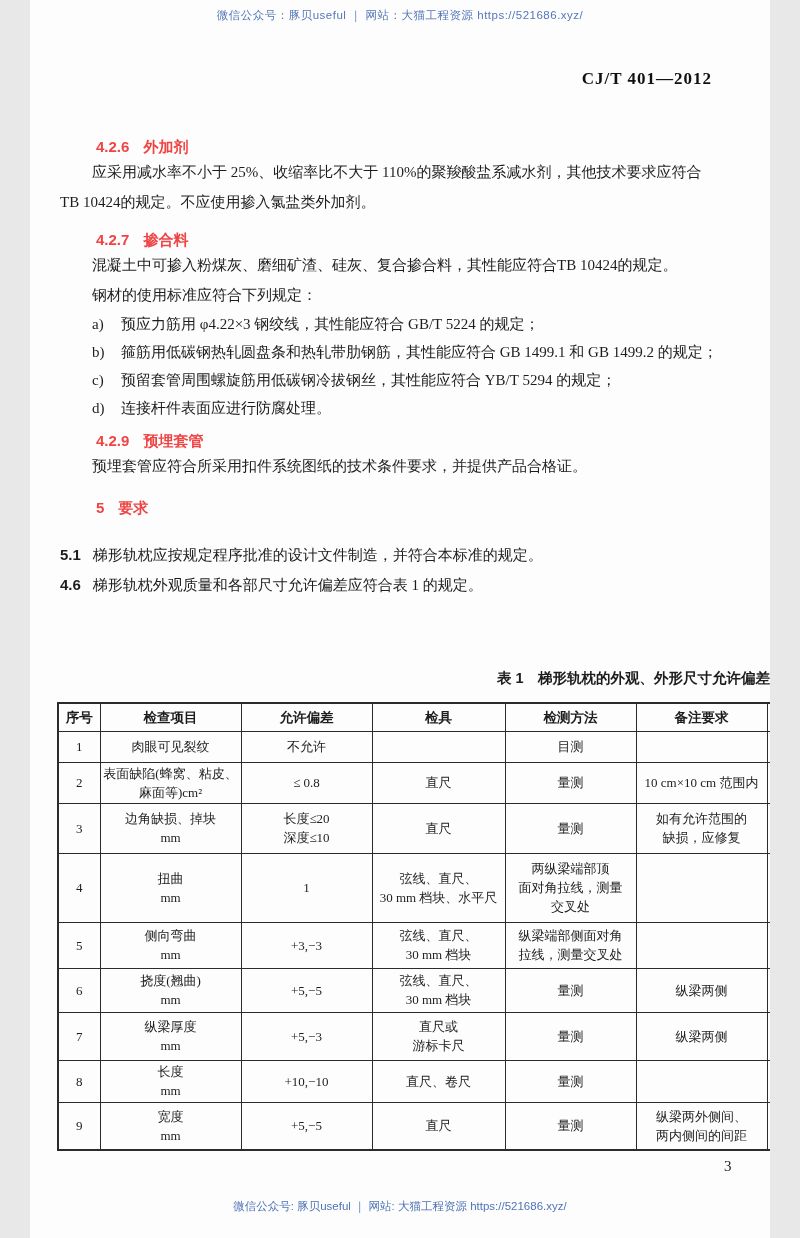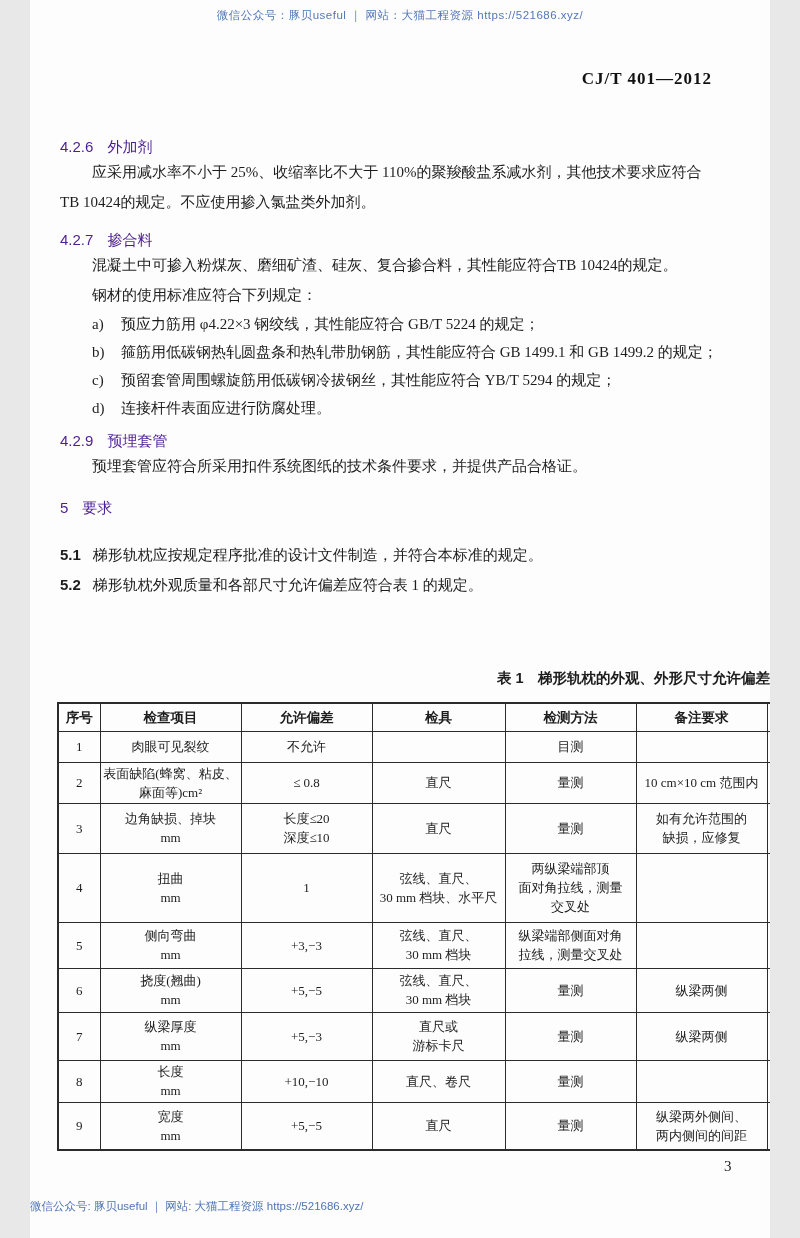--- a/index.html
+++ b/index.html
@@ -12,22 +12,22 @@
     position:absolute;top:8px;left:0;width:100%;text-align:center;
     font-size:11.5px;color:#5377b9;font-family:"Liberation Sans","DejaVu Sans",sans-serif;
     letter-spacing:.5px;
   }
   .doc-number{
     position:absolute;top:69px;right:58px;font-size:17px;font-weight:bold;
     letter-spacing:1px;color:#111;
   }
   .content{position:absolute;left:30px;top:128px;width:722px;font-size:15px;}
   .sec-h{
-    font-family:"Liberation Sans","DejaVu Sans",sans-serif;font-weight:normal;
-    font-size:15px;line-height:21px;color:#4c1d95;
+    font-family:"Liberation Sans","DejaVu Sans",sans-serif;font-weight:bold;
+    font-size:15px;line-height:21px;color:#ef4444;margin-left:36px;
   }
   .sec-h .sid{margin-right:14px;}
   .h-426{margin-top:8px;}
   .h-427{margin-top:12px;}
   .h-428{margin-top:8px;}
   .h-429{margin-top:8px;}
   .h-ch5{margin-top:16px;}
   p.body{margin:0;line-height:30px;white-space:pre-line;text-indent:32px;}
   .p-426{margin-top:18px;}
   .p-427{margin-top:14px;}
@@ -62,21 +62,21 @@
   .r0{height:28px;} .r1{height:31px;} .r2{height:41px;} .r3{height:50px;}
   .r4{height:69px;} .r5{height:46px;} .r6{height:44px;} .r7{height:48px;}
   .r8{height:42px;} .r9{height:48px;}
   .page-number{position:absolute;left:694px;top:1158px;font-size:15px;}
   .wm-bot-faint{
     position:absolute;top:1186px;left:0;width:100%;text-align:center;
     color:#9fb3cd;font-size:13px;letter-spacing:1.5px;opacity:.8;
     font-family:"Liberation Sans","DejaVu Sans",sans-serif;
   }
   .wm-bot{
-    position:absolute;top:1199px;left:0;width:100%;text-align:left;
+    position:absolute;top:1199px;left:0;width:100%;text-align:center;
     color:#4f74b6;font-size:11.5px;font-family:"Liberation Sans","DejaVu Sans",sans-serif;
   }
 </style>
 </head>
 <body>
 
 <div class="page">
 
   <div class="wm-top">微信公众号：豚贝useful ｜ 网站：大猫工程资源 https://521686.xyz/</div>
 
@@ -117,21 +117,21 @@
     <p class="body p-429">预埋套管应符合所采用扣件系统图纸的技术条件要求，并提供产品合格证。</p>
 
     <div class="sec-h h-ch5">
       <span class="sid">5</span><span>要求</span>
     </div>
     <div class="clauses">
       <div class="clause">
         <span class="cl-id">5.1</span><span>梯形轨枕应按规定程序批准的设计文件制造，并符合本标准的规定。</span>
       </div>
       <div class="clause">
-        <span class="cl-id">5.2</span><span>梯形轨枕外观质量和各部尺寸允许偏差应符合表 1 的规定。</span>
+        <span class="cl-id">4.6</span><span>梯形轨枕外观质量和各部尺寸允许偏差应符合表 1 的规定。</span>
       </div>
     </div>
 
   </div>
 
   <div class="tbl-caption">表 1　梯形轨枕的外观、外形尺寸允许偏差</div>
 
   <table class="spec">
     <colgroup>
       <col style="width:42px">

